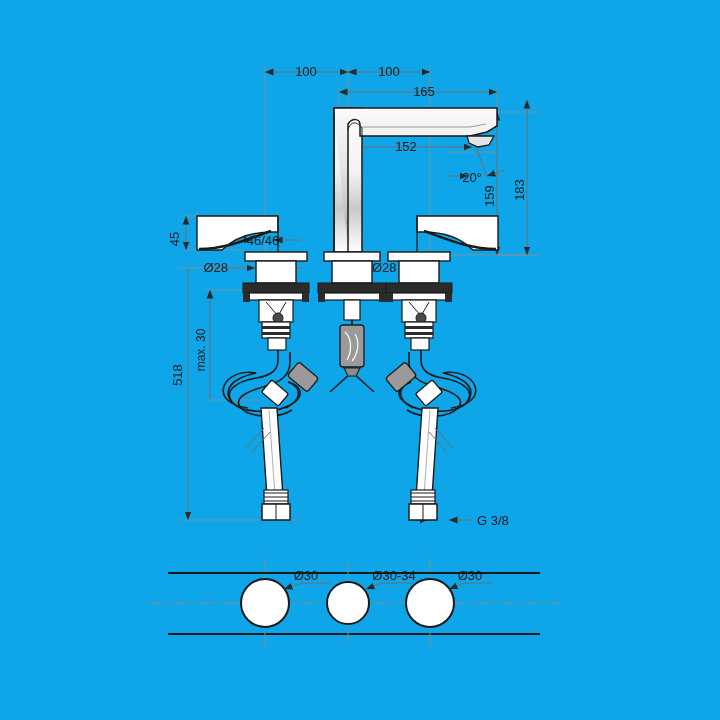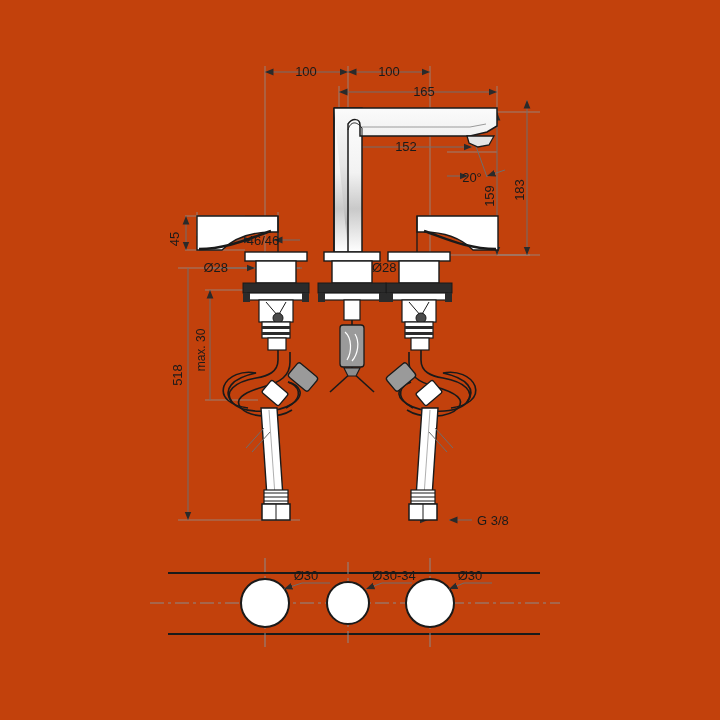--- a/index.html
+++ b/index.html
@@ -1,18 +1,18 @@
 <!DOCTYPE html>
 <html><head>
 <meta charset="utf-8">
 <style>
   html,body{margin:0;padding:0;background:#ffffff;}
   body{width:720px;height:720px;overflow:hidden;
        font-family:"Liberation Sans","DejaVu Sans",sans-serif;}
-  #stage{position:relative;width:720px;height:720px;background:#c2410c;}
+  #stage{position:relative;width:720px;height:720px;background:#0ea5e9;}
   #stage svg{position:absolute;left:0;top:0;}
   .dimtxt{font-family:"Liberation Sans","DejaVu Sans",sans-serif;
           font-size:13px;fill:#1a1a1a;}
   .dimtxt.sm{font-size:12px;}
 </style>
 </head>
 <body>
 
 <div id="stage">
 

